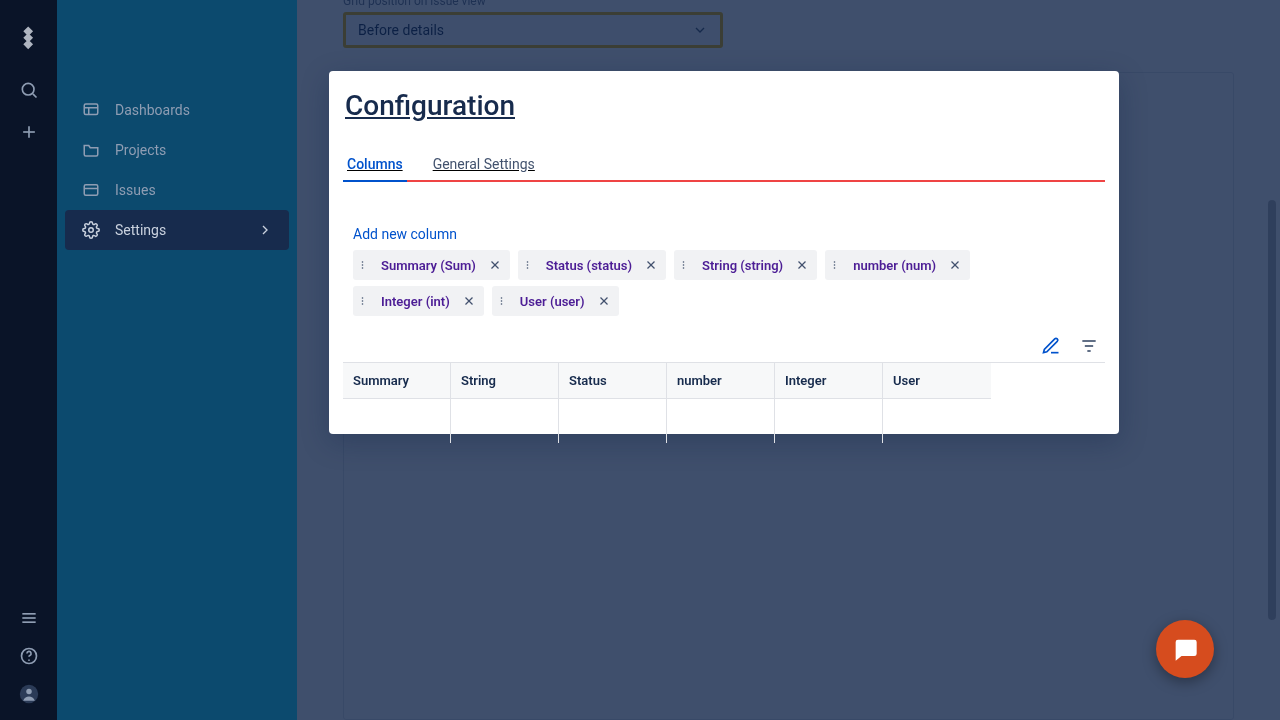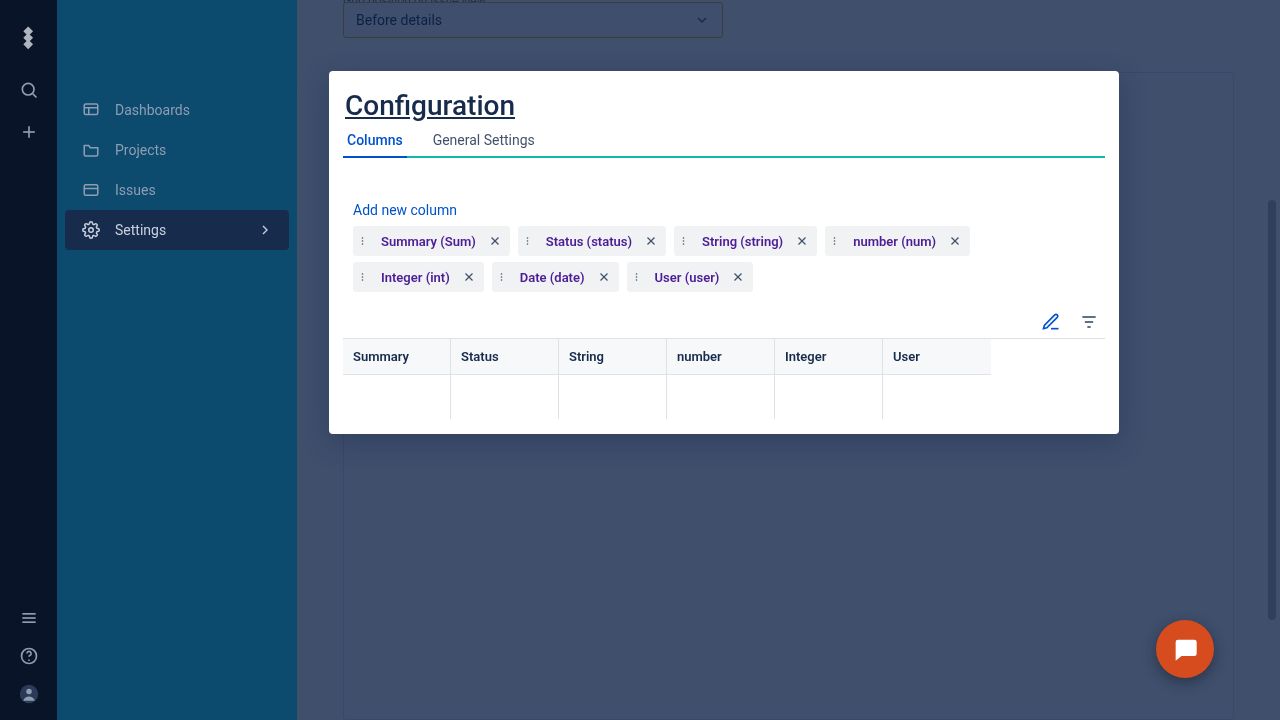--- a/index.html
+++ b/index.html
@@ -50,23 +50,23 @@
   .sidebar-item .arrow { margin-left: auto; }
 
   .content {
     flex: 1; height: 100%;
     padding: 0 46px;
     position: relative;
     background:#fff;
   }
   .field-label { font-size: 12px; color: #6b778c; position: absolute; top: -6px; left: 46px; }
   .select {
-    position: absolute; top: 2px; left: 46px;
+    position: absolute; top: 12px; left: 46px;
     width: 380px; height: 36px;
-    border: 1px solid #eab308; border-radius: 3px;
+    border: 3px solid #eab308; border-radius: 3px;
     display: flex; align-items: center; padding: 0 12px;
     font-size: 14px; color: #172b4d; justify-content: space-between;
     background:#fafbfc;
   }
   .main-box {
     position: absolute; top: 72px; left: 46px; right: 46px; bottom: 0;
     border: 1px solid #dfe1e6; border-radius: 3px;
   }
   .page-scrollbar {
     position:absolute; right:4px; top:200px; width:8px; height:420px; background:rgba(0,0,0,.28); border-radius:4px;
@@ -78,21 +78,21 @@
     top: 71px; left: 329px;
     width: 790px; height: 363px;
     background: #fff;
     border-radius: 4px;
     box-shadow: 0 8px 28px rgba(9,30,66,.28);
     z-index: 30;
     padding: 18px 14px 0;
     display:flex; flex-direction:column;
   }
   .modal h1 { font-size: 28px; font-weight: 500; color: #172b4d; padding-left:2px;text-decoration:underline; }
-  .tabs { display: flex; border-bottom: 2px solid #14b8a6; margin-top: 4px; }
+  .tabs { display: flex; border-bottom: 2px solid #ef4444; margin-top: 28px; text-decoration: underline; }
   .tab { padding: 6px 4px 8px; margin-right: 22px; font-size: 14px; color: #42526e; cursor:pointer; }
   .tab.active { color: #0052cc; border-bottom: 2px solid #0052cc; margin-bottom: -2px; font-weight:500; }
 
   .chips-area { padding: 14px 10px 0; margin-top: 28px; }
   .add-link { color: #0052cc; font-size: 14px; cursor:pointer; display:inline-block; padding:2px 0 8px; }
   .chips { display:flex; flex-wrap:wrap; gap:6px 8px; }
   .chip {
     display:flex; align-items:center;
     background:#f1f2f4; border-radius:3px;
     height:30px; padding:0 6px 0 4px;
@@ -333,36 +333,20 @@
           </span>
         </div>
         <div class="chip">
           <span class="drag">
             <svg viewBox="0 0 24 24" width="12" height="16" fill="#42526e">
               <circle cx="9" cy="6" r="1.6"></circle>
               <circle cx="9" cy="12" r="1.6"></circle>
               <circle cx="9" cy="18" r="1.6"></circle>
             </svg>
           </span>
-          <span class="label">Date (date)</span>
-          <span class="remove">
-            <svg viewBox="0 0 24 24" width="14" height="14" fill="none" stroke="#42526e" stroke-width="2">
-              <line x1="6" y1="6" x2="18" y2="18"></line>
-              <line x1="6" y1="18" x2="18" y2="6"></line>
-            </svg>
-          </span>
-        </div>
-        <div class="chip">
-          <span class="drag">
-            <svg viewBox="0 0 24 24" width="12" height="16" fill="#42526e">
-              <circle cx="9" cy="6" r="1.6"></circle>
-              <circle cx="9" cy="12" r="1.6"></circle>
-              <circle cx="9" cy="18" r="1.6"></circle>
-            </svg>
-          </span>
           <span class="label">User (user)</span>
           <span class="remove">
             <svg viewBox="0 0 24 24" width="14" height="14" fill="none" stroke="#42526e" stroke-width="2">
               <line x1="6" y1="6" x2="18" y2="18"></line>
               <line x1="6" y1="18" x2="18" y2="6"></line>
             </svg>
           </span>
         </div>
       </div>
   </div>
@@ -381,24 +365,24 @@
           <line x1="10" y1="18" x2="14" y2="18"></line>
         </svg>
     </div>
   </div>
 
   <div class="grid" id="grid">
       <div class="col" style="width: 108px;">
         <div class="head">Summary</div>
       </div>
       <div class="col" style="width: 108px;">
+        <div class="head">String</div>
+      </div>
+      <div class="col" style="width: 108px;">
         <div class="head">Status</div>
-      </div>
-      <div class="col" style="width: 108px;">
-        <div class="head">String</div>
       </div>
       <div class="col" style="width: 108px;">
         <div class="head">number</div>
       </div>
       <div class="col" style="width: 108px;">
         <div class="head">Integer</div>
       </div>
       <div class="col" style="width: 108px;">
         <div class="head">User</div>
       </div>

